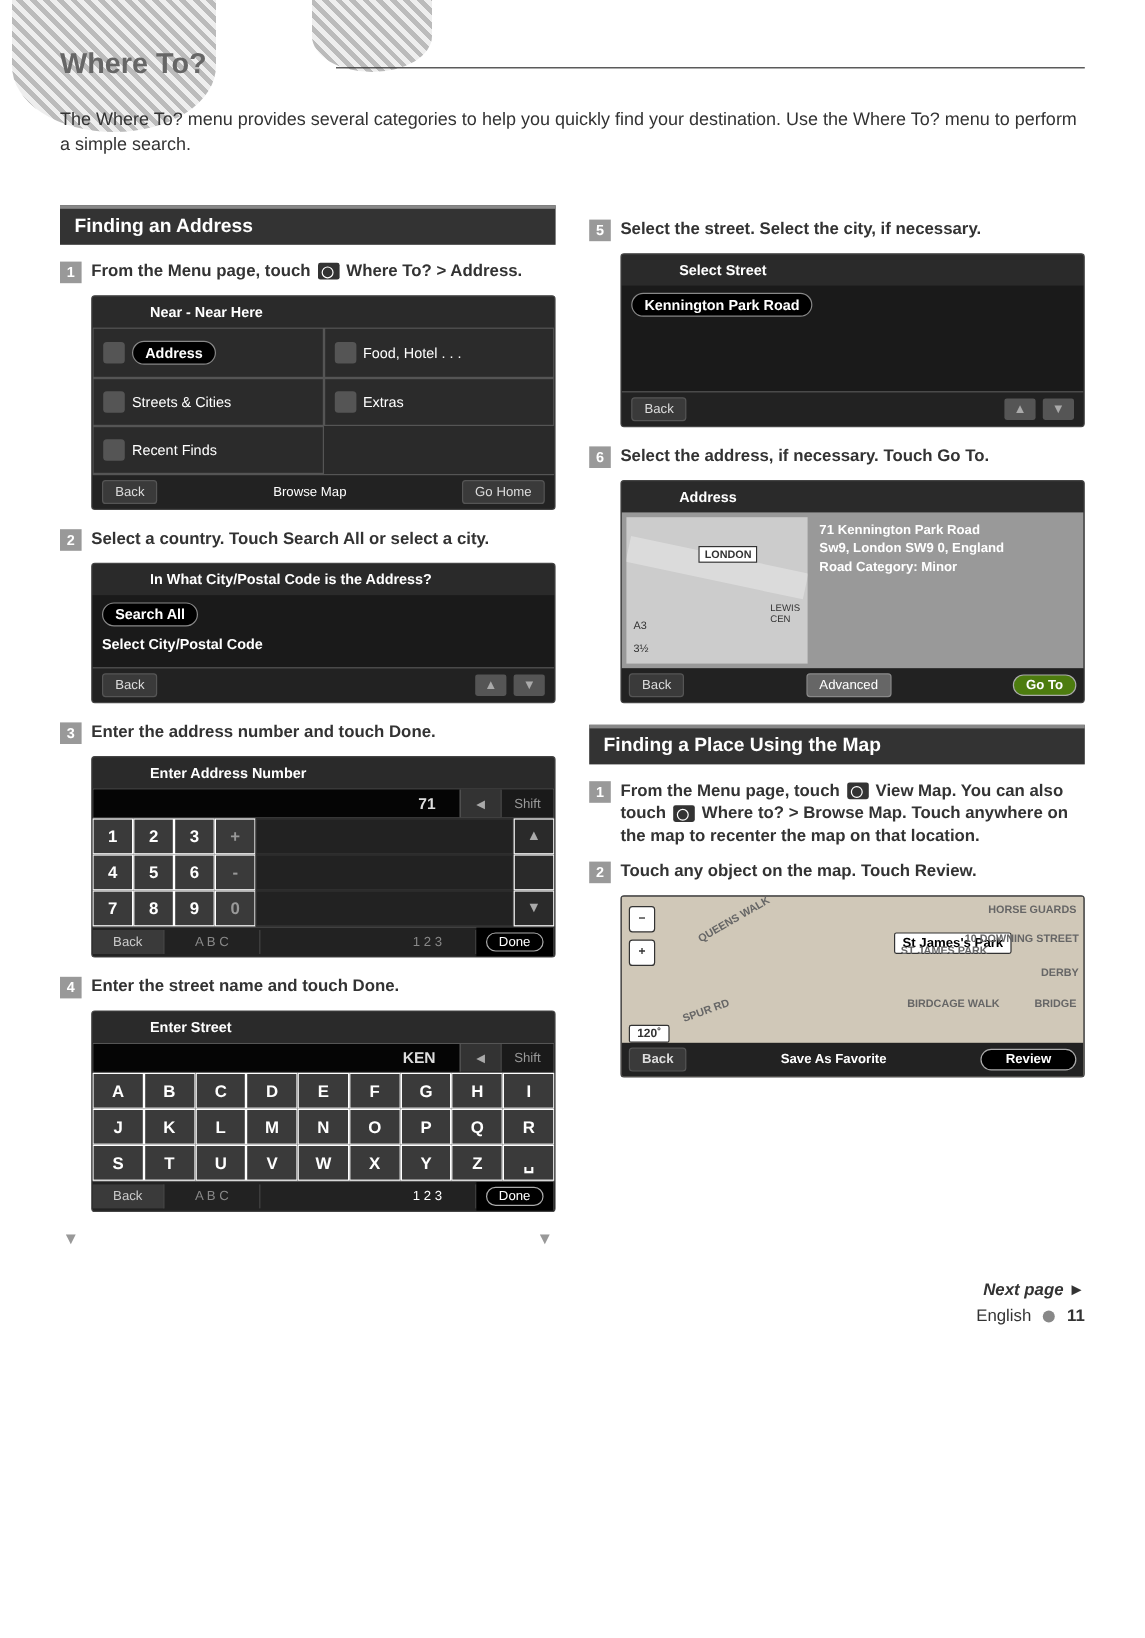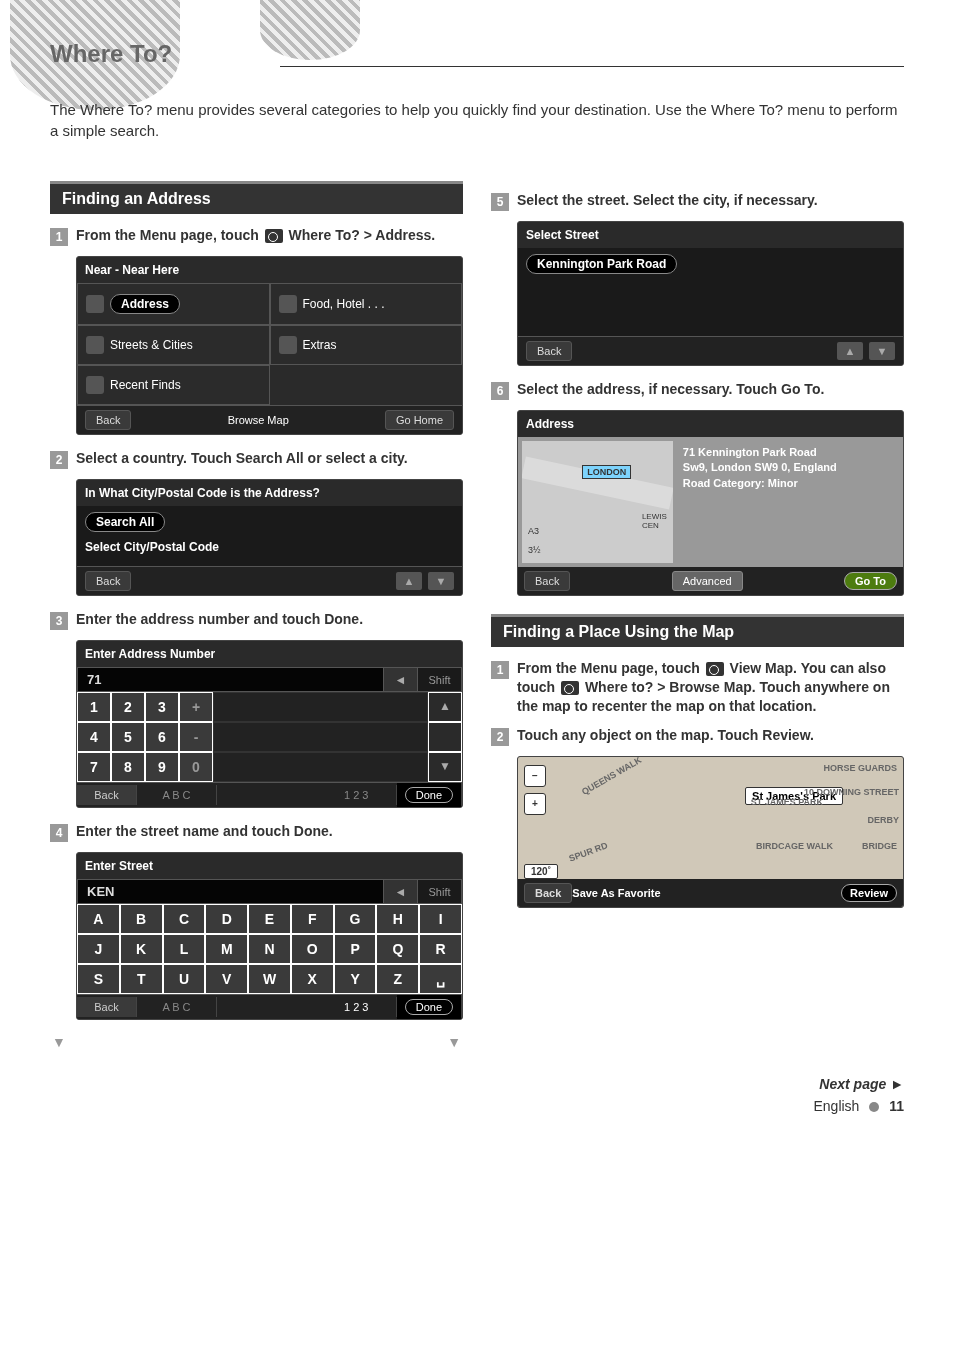--- a/index.html
+++ b/index.html
@@ -10,21 +10,21 @@
     background: #fff;
     position: relative;
     color: #333;
     font-size: 14px;
   }
   .page { padding: 40px 50px 20px 50px; }
   .title {
     font-size: 24px;
     font-weight: bold;
     color: #666;
-    margin-bottom: 10px;
+    margin-bottom: 0;
   }
   .title-rule {
     border: none;
     border-top: 1px solid #333;
     margin: 0 0 20px 230px;
     position: relative;
     top: -12px;
   }
   .intro {
     font-size: 15px;
@@ -83,20 +83,21 @@
     border-radius: 3px;
     margin: 10px 0 14px 26px;
     font-size: 12px;
     overflow: hidden;
     border: 1px solid #444;
   }
   .gps-title {
     padding: 6px 8px;
     color: #fff;
     font-weight: bold;
+    margin-left: 40px;
   }
   .gps-grid-six {
     display: grid;
     grid-template-columns: 1fr 1fr;
   }
   .gps-cell {
     border: 1px solid #555;
     padding: 10px 8px;
     display: flex;
     align-items: center;
@@ -167,23 +168,24 @@
     display: flex;
     background: #000;
     border: 1px solid #555;
     align-items: stretch;
   }
   .kb-input {
     flex: 1;
     color: #ddd;
     font-weight: bold;
     font-size: 13px;
-    padding: 4px 9px;
+    padding: 4px 20px;
     background: #050505;
     border: none;
+    text-align: right;
   }
   .kb-back-arrow {
     width: 34px;
     background: #333;
     color: #aaa;
     display: flex; align-items: center; justify-content: center;
     border-left: 1px solid #555;
   }
   .kb-shift {
     width: 44px;
@@ -266,21 +268,21 @@
     background: #ccc;
     width: 40%;
     position: relative;
     overflow: hidden;
     font-size: 9px;
     color: #333;
   }
   .map-mini .pin {
     position: absolute;
     left: 40%; top: 20%;
-    background: #7dd3fc;
+    background: #ffffff;
     border: 1px solid #333;
     padding: 1px 4px;
     font-size: 9px;
     font-weight: bold;
   }
   .map-mini .road {
     position: absolute;
     top: 25%; left: 0;
     width: 100%; height: 18%;
     background: rgba(255,255,255,0.3);
@@ -370,29 +372,30 @@
     position: absolute;
     bottom: 0; left: 0; right: 0;
     display: flex;
     background: #222;
     padding: 4px 6px;
     justify-content: space-between;
     align-items: center;
   }
   .browse-footer .sav {
     flex: 1;
+    text-align: center;
     color: #fff;
     font-size: 11px;
     font-weight: bold;
   }
   .review-pill {
     background: #000;
     border: 1px solid #aaa;
     border-radius: 12px;
-    padding: 2px 8px;
+    padding: 2px 20px;
     color: #fff;
     font-size: 11px;
   }
   .next-page {
     text-align: right;
     font-style: italic;
     font-weight: bold;
     font-size: 14px;
     margin-top: 26px;
   }

